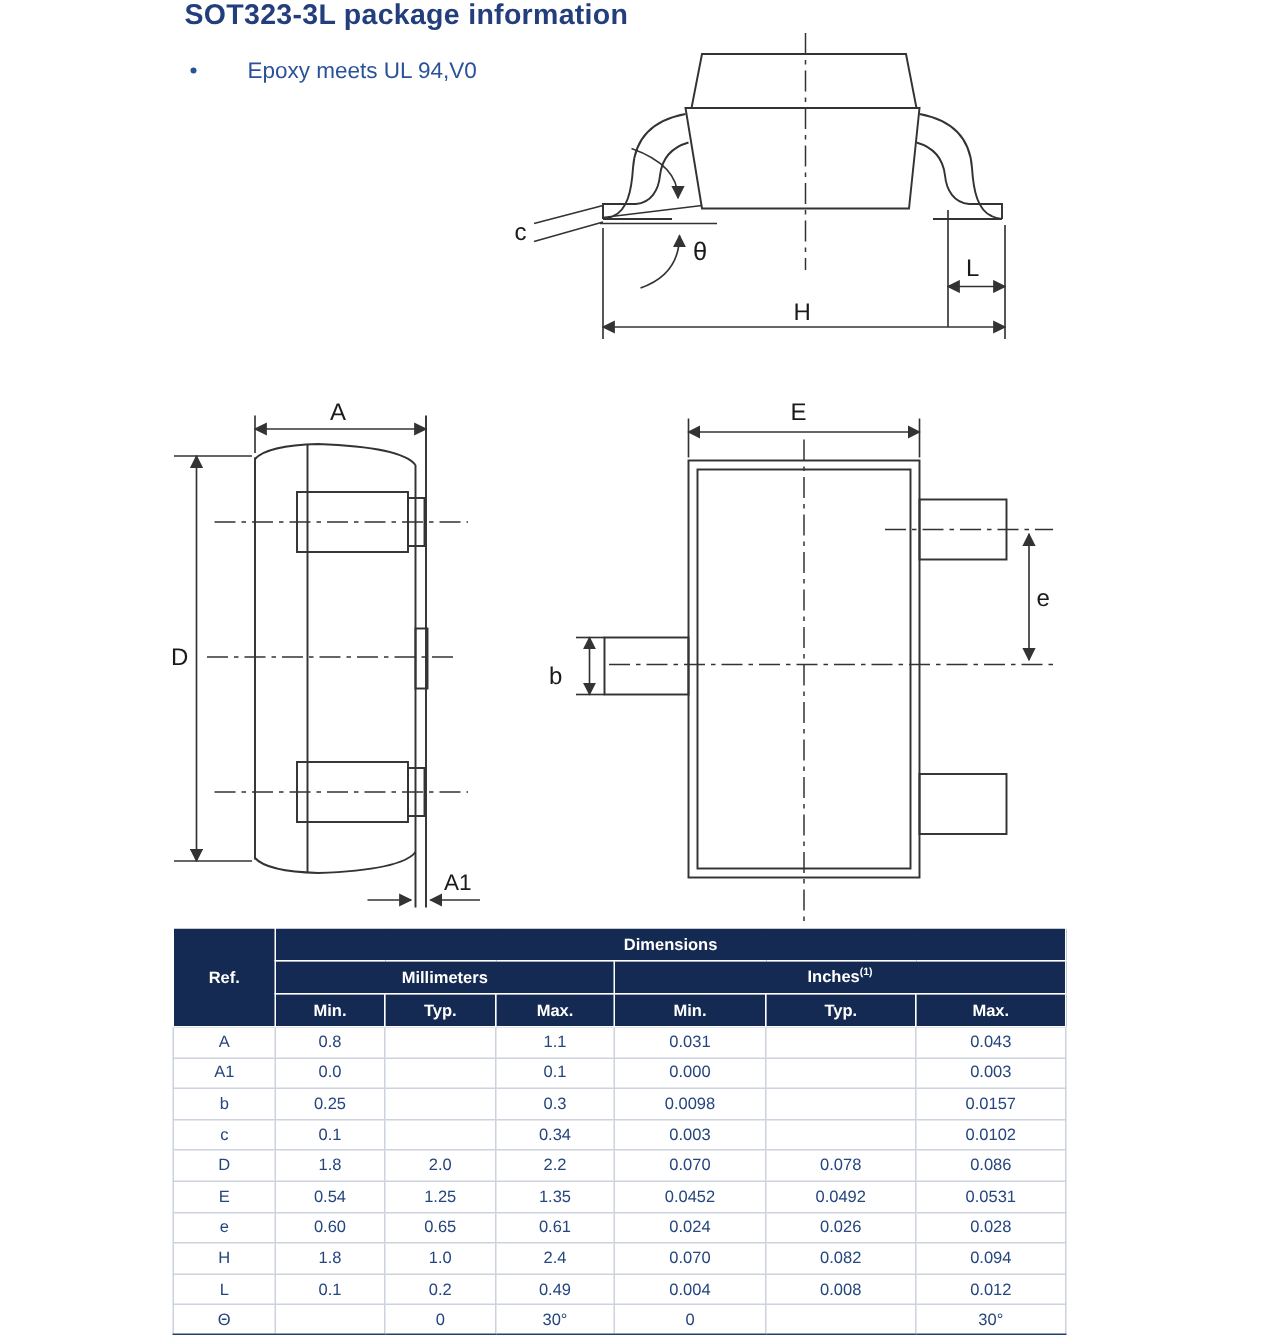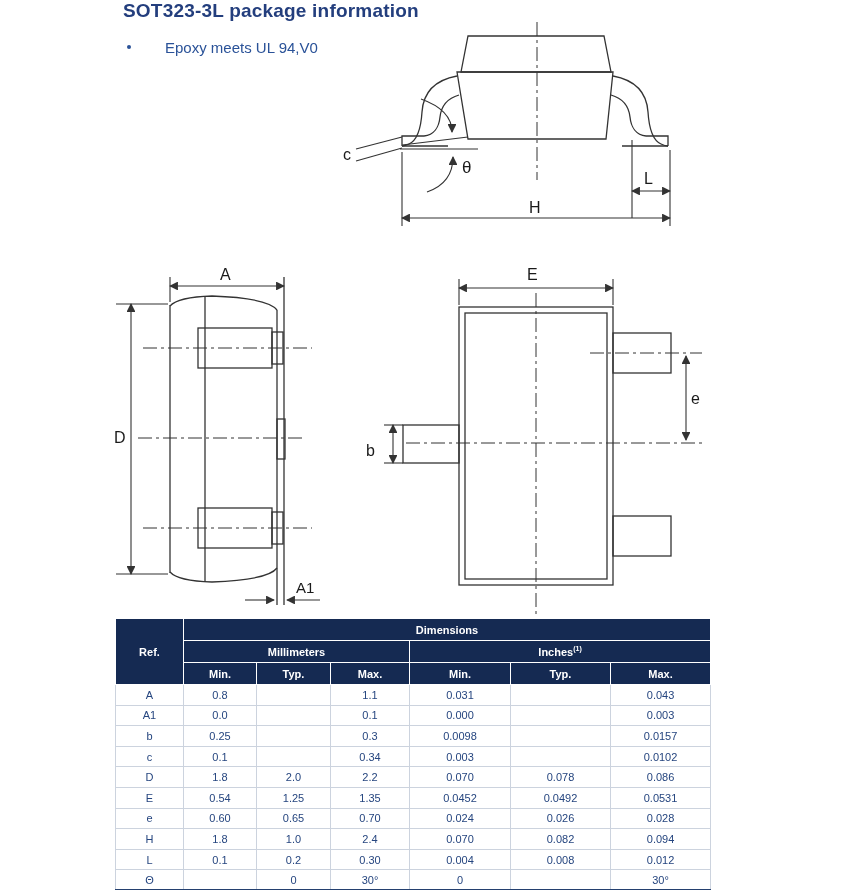--- a/index.html
+++ b/index.html
@@ -248,39 +248,39 @@
             <td>1.25</td>
             <td>1.35</td>
             <td>0.0452</td>
             <td>0.0492</td>
             <td>0.0531</td>
           </tr>
           <tr>
             <td>e</td>
             <td>0.60</td>
             <td>0.65</td>
-            <td>0.70</td>
+            <td>0.61</td>
             <td>0.024</td>
             <td>0.026</td>
             <td>0.028</td>
           </tr>
           <tr>
             <td>H</td>
             <td>1.8</td>
             <td>1.0</td>
             <td>2.4</td>
             <td>0.070</td>
             <td>0.082</td>
             <td>0.094</td>
           </tr>
           <tr>
             <td>L</td>
             <td>0.1</td>
             <td>0.2</td>
-            <td>0.30</td>
+            <td>0.49</td>
             <td>0.004</td>
             <td>0.008</td>
             <td>0.012</td>
           </tr>
           <tr>
             <td>Θ</td>
             <td></td>
             <td>0</td>
             <td>30°</td>
             <td>0</td>

